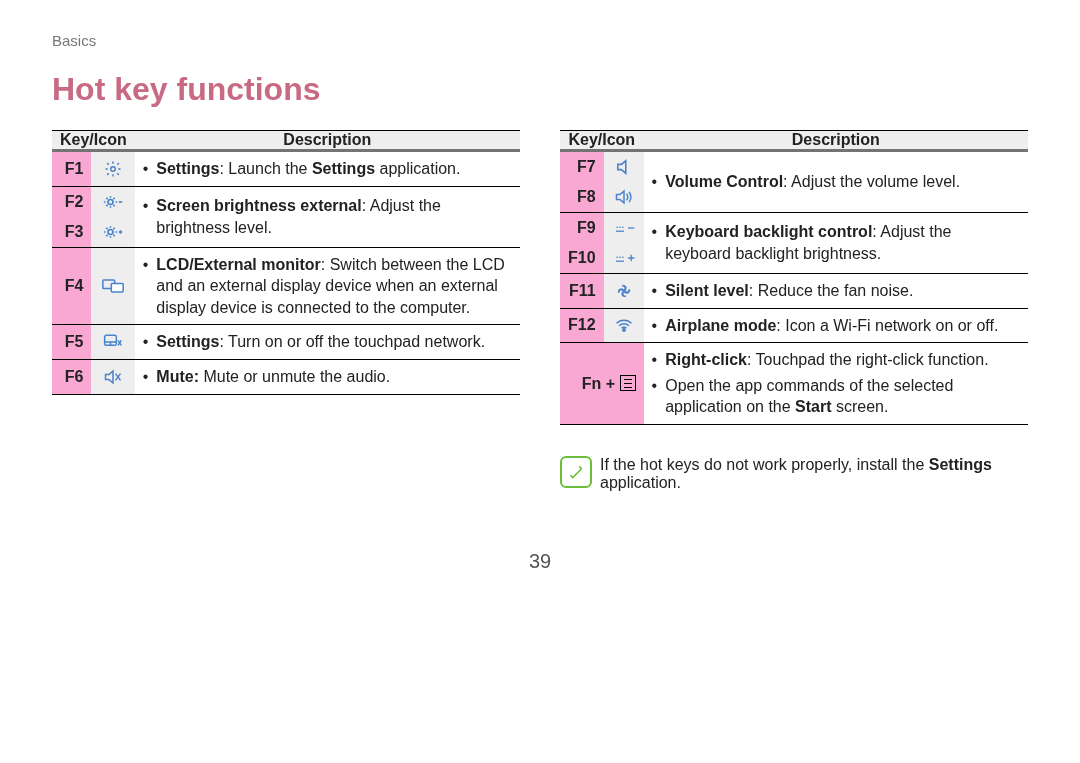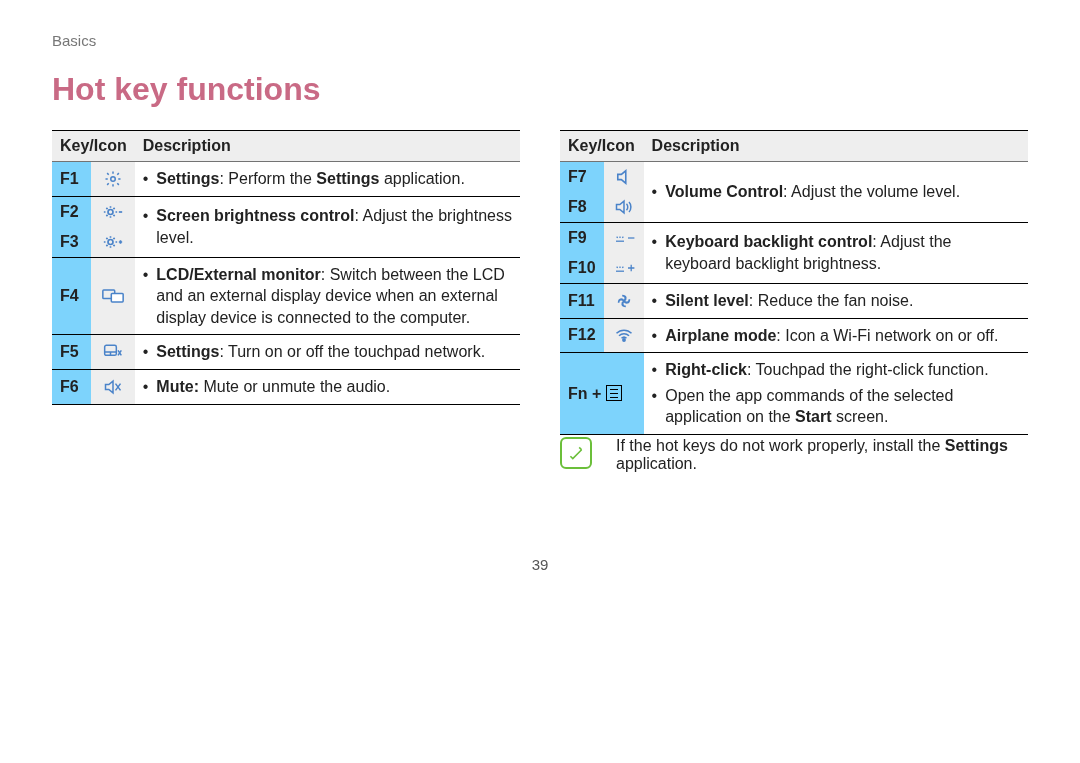--- a/index.html
+++ b/index.html
@@ -35,37 +35,38 @@
   }
   .col {
     width: 470px;
   }
   table {
     border-collapse: collapse;
     width: 100%;
     font-size: 16px;
   }
   th {
-    text-align: left;
+    text-align: center;
     font-weight: 700;
     background: #eeeeee;
-    padding: 6px 8px;
+    padding: 0 8px;
     border-top: 1px solid #000;
-    border-bottom: 1px solid #737373;
+    border-bottom: 3px solid #737373;
   }
   .th-key { width: 38px; }
   td {
     border-bottom: 1px solid #000;
     padding: 6px 8px;
     vertical-align: middle;
   }
   td.key {
     font-weight: 700;
-    background: #7dd3fc;
+    background: #f9a8d4;
     white-space: nowrap;
+    text-align: right;
   }
   td.icon {
     background: #eeeeee;
     text-align: center;
     color: #4a83c9;
   }
   td.icon svg {
     display: block;
     margin: 0 auto;
   }
@@ -76,42 +77,42 @@
   .bullet {
     display: flex;
     gap: 8px;
   }
   .bullet .dot {
     flex: 0 0 auto;
   }
   .note {
     display: flex;
     align-items: flex-start;
-    gap: 24px;
-    margin-top: 2px;
+    gap: 8px;
+    margin-top: 31px;
     font-size: 16px;
   }
   .note-icon {
     width: 28px;
     height: 28px;
     border: 2px solid #6bbf3a;
     border-radius: 6px;
     color: #6bbf3a;
     display: flex;
     align-items: center;
     justify-content: center;
     flex: 0 0 auto;
   }
   .pagenum {
     position: absolute;
     bottom: 24px;
     left: 0;
     width: 100%;
     text-align: center;
-    font-size: 15px;
+    font-size: 20px;
     color: #555;
   }
   .menu-key {
     display: inline-block;
     border: 1px solid #000;
     width: 14px;
     height: 14px;
     vertical-align: -2px;
     position: relative;
   }
@@ -146,40 +147,40 @@
           <td class="icon">
             <svg width="18" height="18" viewBox="0 0 24 24" fill="none" stroke="#4a83c9" stroke-width="2">
               <circle cx="12" cy="12" r="3"></circle>
               <path d="M12 2v3M12 19v3M4.2 4.2l2.1 2.1M17.7 17.7l2.1 2.1M2 12h3M19 12h3M4.2 19.8l2.1-2.1M17.7 6.3l2.1-2.1"></path>
             </svg>
           </td>
           <td class="desc">
             <div class="bullet">
                   <span class="dot">•</span>
                   <span>
-              <b>Settings</b><span>: Perform the </span><b>Settings</b><span> application.</span>
+              <b>Settings</b><span>: Launch the </span><b>Settings</b><span> application.</span>
             </span>
                 </div>
           </td>
         </tr>
 
         <tr>
           <td class="key no-bottom">F2</td>
           <td class="icon no-bottom">
             <svg width="20" height="18" viewBox="0 0 24 18" fill="none" stroke="#4a83c9" stroke-width="2">
               <circle cx="9" cy="9" r="3"></circle>
               <path d="M9 2v2M9 14v2M3 9H1M17 9h-2M4 4l1.5 1.5M12.5 12.5 14 14M4 14l1.5-1.5M12.5 5.5 14 4"></path>
               <path d="M19 9h4" stroke-width="2"></path>
             </svg>
           </td>
           <td class="desc" rowspan="2">
             <div class="bullet">
                   <span class="dot">•</span>
                   <span>
-              <b>Screen brightness control</b><span>: Adjust the brightness level.</span>
+              <b>Screen brightness external</b><span>: Adjust the brightness level.</span>
             </span>
                 </div>
           </td>
         </tr>
         <tr>
           <td class="key">F3</td>
           <td class="icon">
             <svg width="20" height="18" viewBox="0 0 24 18" fill="none" stroke="#4a83c9" stroke-width="2">
               <circle cx="9" cy="9" r="3"></circle>
               <path d="M9 2v2M9 14v2M3 9H1M17 9h-2M4 4l1.5 1.5M12.5 12.5 14 14M4 14l1.5-1.5M12.5 5.5 14 4"></path>

